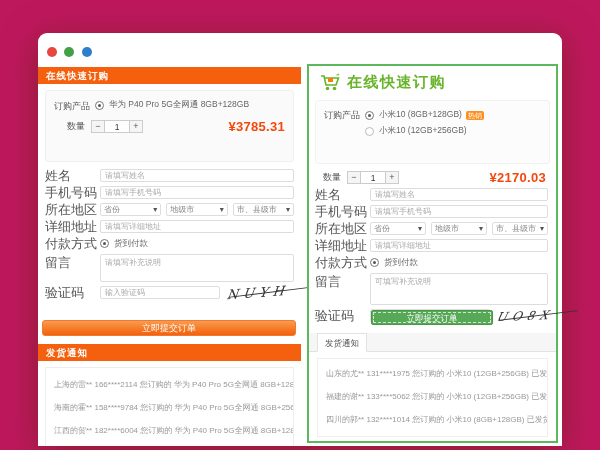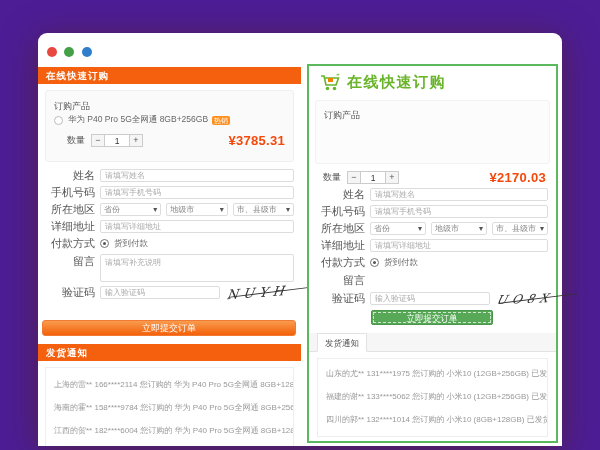--- a/index.html
+++ b/index.html
@@ -1,35 +1,35 @@
 <!DOCTYPE html>
 <html><head>
 <meta charset="utf-8">
 <style>
   * { margin:0; padding:0; box-sizing:border-box; }
   html,body { width:600px; height:450px; overflow:hidden; }
   body { font-family:"Liberation Sans","DejaVu Sans",sans-serif; }
-  .stage { position:relative; width:600px; height:450px; background:#4c1d95; overflow:hidden; }
+  .stage { position:relative; width:600px; height:450px; background:#be185d; overflow:hidden; }
 
   .window { position:absolute; left:38px; top:33px; width:524px; height:413px;
             background:#fff; border-radius:9px 9px 0 0;
             box-shadow:0 6px 34px rgba(90,35,0,.5); }
   .dot { position:absolute; top:14px; width:10px; height:10px; border-radius:50%; }
   .dot.red{ left:9px; background:#E8473F; } .dot.green{ left:26px; background:#44A047; } .dot.blue{ left:44px; background:#2E7ECB; }
 
   
   .bar { position:absolute; left:0; right:0; height:17px; background:#F4600E; color:#fff;
          font-size:9.5px; font-weight:bold; line-height:17px; padding-left:8px; letter-spacing:1px; }
   .product-box { position:absolute; background:#fafafa; border:1px solid #f0efee; border-radius:3px; }
   .opt-row { display:flex; align-items:center; height:14px; }
   .radio { width:9px; height:9px; border:1px solid #bbb; border-radius:50%; background:#fff; flex:0 0 9px; margin-right:5px; position:relative; }
   .radio.checked { border-color:#777; }
   .radio.checked:after{ content:""; position:absolute; left:2px; top:2px; width:3px; height:3px; border-radius:50%; background:#555; }
   .opt-label { font-size:8.5px; color:#666; white-space:nowrap; }
-  .field-label { width:50px; flex:0 0 50px; text-align:right; font-size:11px; color:#555; margin-right:5px; white-space:nowrap; }
+  .field-label { width:50px; flex:0 0 50px; font-size:13px; color:#555; margin-right:5px; white-space:nowrap; }
   .frow { display:flex; align-items:center; height:13px; margin-bottom:4px; }
   .tinput { flex:1; height:13px; border:1px solid #ddd; border-radius:2px; font-size:8px; padding:0 4px; color:#444; background:#fff; font-family:inherit; }
   .tinput::placeholder { color:#aaa; }
   .fake-select { flex:1; height:13px; border:1px solid #ddd; border-radius:2px; font-size:8px; color:#888;
                  padding:0 3px; line-height:11px; position:relative; background:#fff; margin-right:5px; }
   .fake-select:last-child{ margin-right:0; }
   .fake-select:after{ content:"▾"; position:absolute; right:3px; top:0; color:#555; font-size:8px; }
   .msg-row { height:auto; align-items:flex-start; }
   .msg-row .tinput { height:28px; resize:none; padding-top:2px; }
   .stepper { display:flex; align-items:center; }
@@ -41,21 +41,21 @@
   .captcha-box { margin-left:8px; position:relative; width:86px; height:20px; }
   .captcha-text { font-size:13px; color:#333; font-style:italic; letter-spacing:5px; white-space:nowrap;
                   transform:rotate(-4deg) skewX(-14deg); display:inline-block; font-family:"DejaVu Serif",serif; }
   .captcha-line { position:absolute; left:0; top:9px; width:80px; border-top:1.3px solid #333; transform:rotate(-7deg); }
   .notice-item { font-size:8px; color:#999; white-space:nowrap; overflow:hidden; padding-left:8px; height:23px; line-height:23px; }
   .list-box { border:1px solid #eee; background:#fff; overflow:hidden; }
 
   
   .panel-left { position:absolute; left:0; top:34px; bottom:0; width:263px; background:#fff; }
   .panel-left .product-box { left:7px; right:7px; top:23px; height:72px; padding:7px 8px; }
-  .pl-products { display:flex;flex-direction:column; }
+  .pl-products { display:flex; }
   .pl-prod-label { font-size:9px; color:#555; margin-right:5px; white-space:nowrap; padding-top:2px; }
   .pl-qty { display:flex; align-items:center; margin-top:6px; }
   .pl-qty .qty-label { font-size:9px; color:#555; margin:0 6px 0 13px; }
   .pl-qty .price { margin-left:auto; }
   .panel-left .fields { position:absolute; left:7px; right:7px; top:102px; }
   .btn-orange { position:absolute; left:4px; right:5px; top:253px; height:16px; border:1px solid #f07a33; border-radius:3px;
                 background:linear-gradient(#F99B4E,#F4610A); color:#fff; font-size:9px; line-height:14px; text-align:center;
                 cursor:pointer; font-family:inherit; width:auto; }
   .panel-left .bar.notice { top:277px; }
   .panel-left .list-box { position:absolute; left:7px; right:7px; top:300px; bottom:0; border-bottom:none; }
@@ -92,23 +92,22 @@
     <span class="dot blue"></span>
 
     <div class="panel-left">
       <div class="bar">在线快速订购</div>
 
       <div class="product-box">
         <div class="pl-products">
           <span class="pl-prod-label">订购产品</span>
           <div>
             <div class="opt-row">
-              <span class="radio"></span>
-              <span class="opt-label">华为 P40 Pro 5G全网通 8GB+256GB</span>
-              <span class="badge">热销</span>
+              <span class="radio checked"></span>
+              <span class="opt-label">华为 P40 Pro 5G全网通 8GB+128GB</span>
             </div>
           </div>
         </div>
         <div class="pl-qty">
           <span class="qty-label">数量</span>
           <div class="stepper">
             <button class="step-btn">−</button>
             <span class="step-val">1</span>
             <button class="step-btn">+</button>
           </div>
@@ -174,20 +173,29 @@
           <circle cx="15.5" cy="15.5" r="1.8" fill="#69B42A"></circle>
           <path d="M17 2 q2-2 3.5-1 q-.5 2.5-3.5 1z" fill="#8CC63F"></path>
         </svg>
         <span class="pr-title">在线快速订购</span>
       </div>
 
       <div class="product-box">
         <div class="pl-products">
           <span class="pl-prod-label">订购产品</span>
           <div>
+            <div class="opt-row" style="height:16px;">
+              <span class="radio checked"></span>
+              <span class="opt-label">小米10 (8GB+128GB)</span>
+              <span class="badge">热销</span>
+            </div>
+            <div class="opt-row" style="height:16px;">
+              <span class="radio"></span>
+              <span class="opt-label">小米10 (12GB+256GB)</span>
+            </div>
           </div>
         </div>
       </div>
 
       <div class="pr-qty">
         <span class="qty-label">数量</span>
         <div class="stepper">
           <button class="step-btn">−</button>
           <span class="step-val">1</span>
           <button class="step-btn">+</button>
@@ -214,20 +222,21 @@
           <span class="field-label">详细地址</span>
           <input class="tinput" placeholder="请填写详细地址" style="">
         </div>
         <div class="frow">
           <span class="field-label">付款方式</span>
           <span class="radio checked"></span>
           <span class="opt-label">货到付款</span>
         </div>
         <div class="frow msg-row">
           <span class="field-label">留言</span>
+          <textarea class="tinput" placeholder="可填写补充说明" style=""></textarea>
         </div>
         <div class="frow" style="margin-top:4px;">
           <span class="field-label">验证码</span>
           <input class="tinput" style="flex: 0 0 52px;" placeholder="输入验证码">
           <div class="captcha-box right-captcha">
             <span class="captcha-text">UO8X</span>
             <span class="captcha-line"></span>
           </div>
         </div>
       </div>

